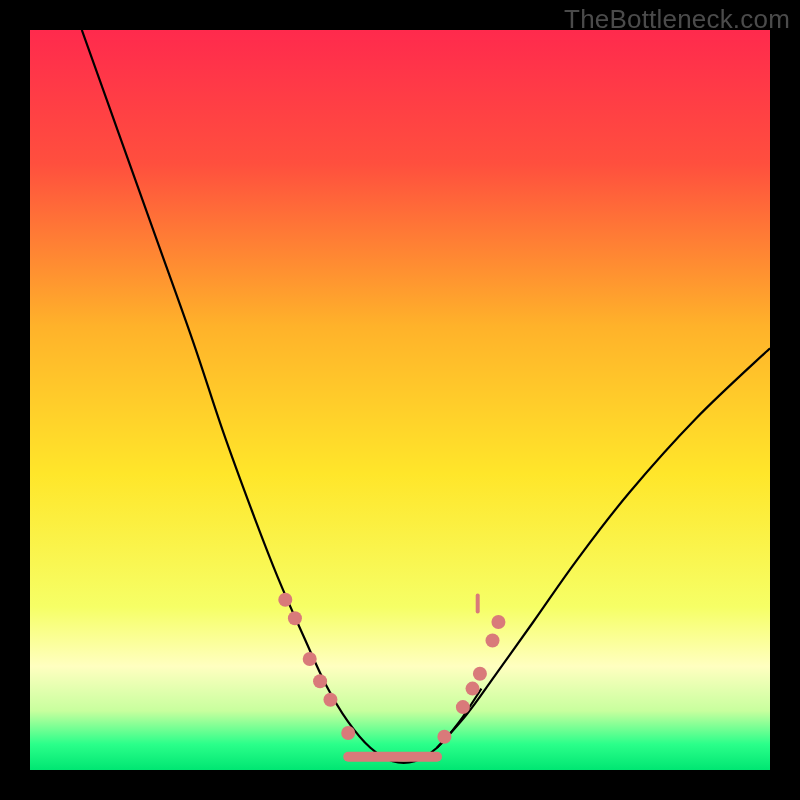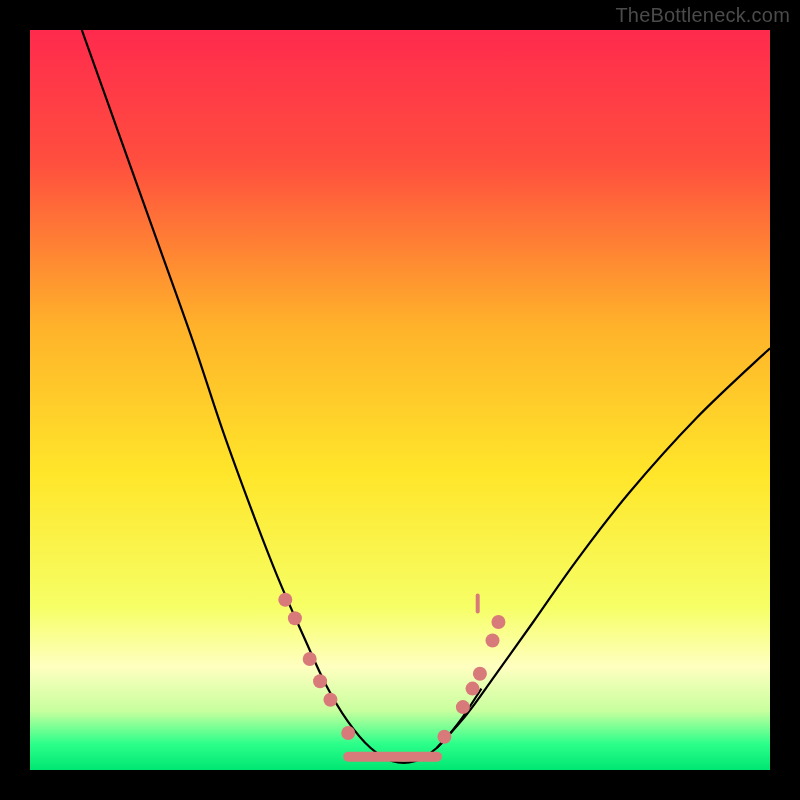--- a/index.html
+++ b/index.html
@@ -24,21 +24,21 @@
     left: 30px;
     top: 30px;
     width: 740px;
     height: 740px;
   }
   .watermark {
     position: absolute;
     top: 4px;
     right: 10px;
     color: #4b4b4b;
-    font-size: 20px;
+    font-size: 26px;
     font-weight: 500;
     letter-spacing: 0.2px;
     user-select: none;
   }
   svg {
     display: block;
   }
 </style>
 </head>
 <body>

